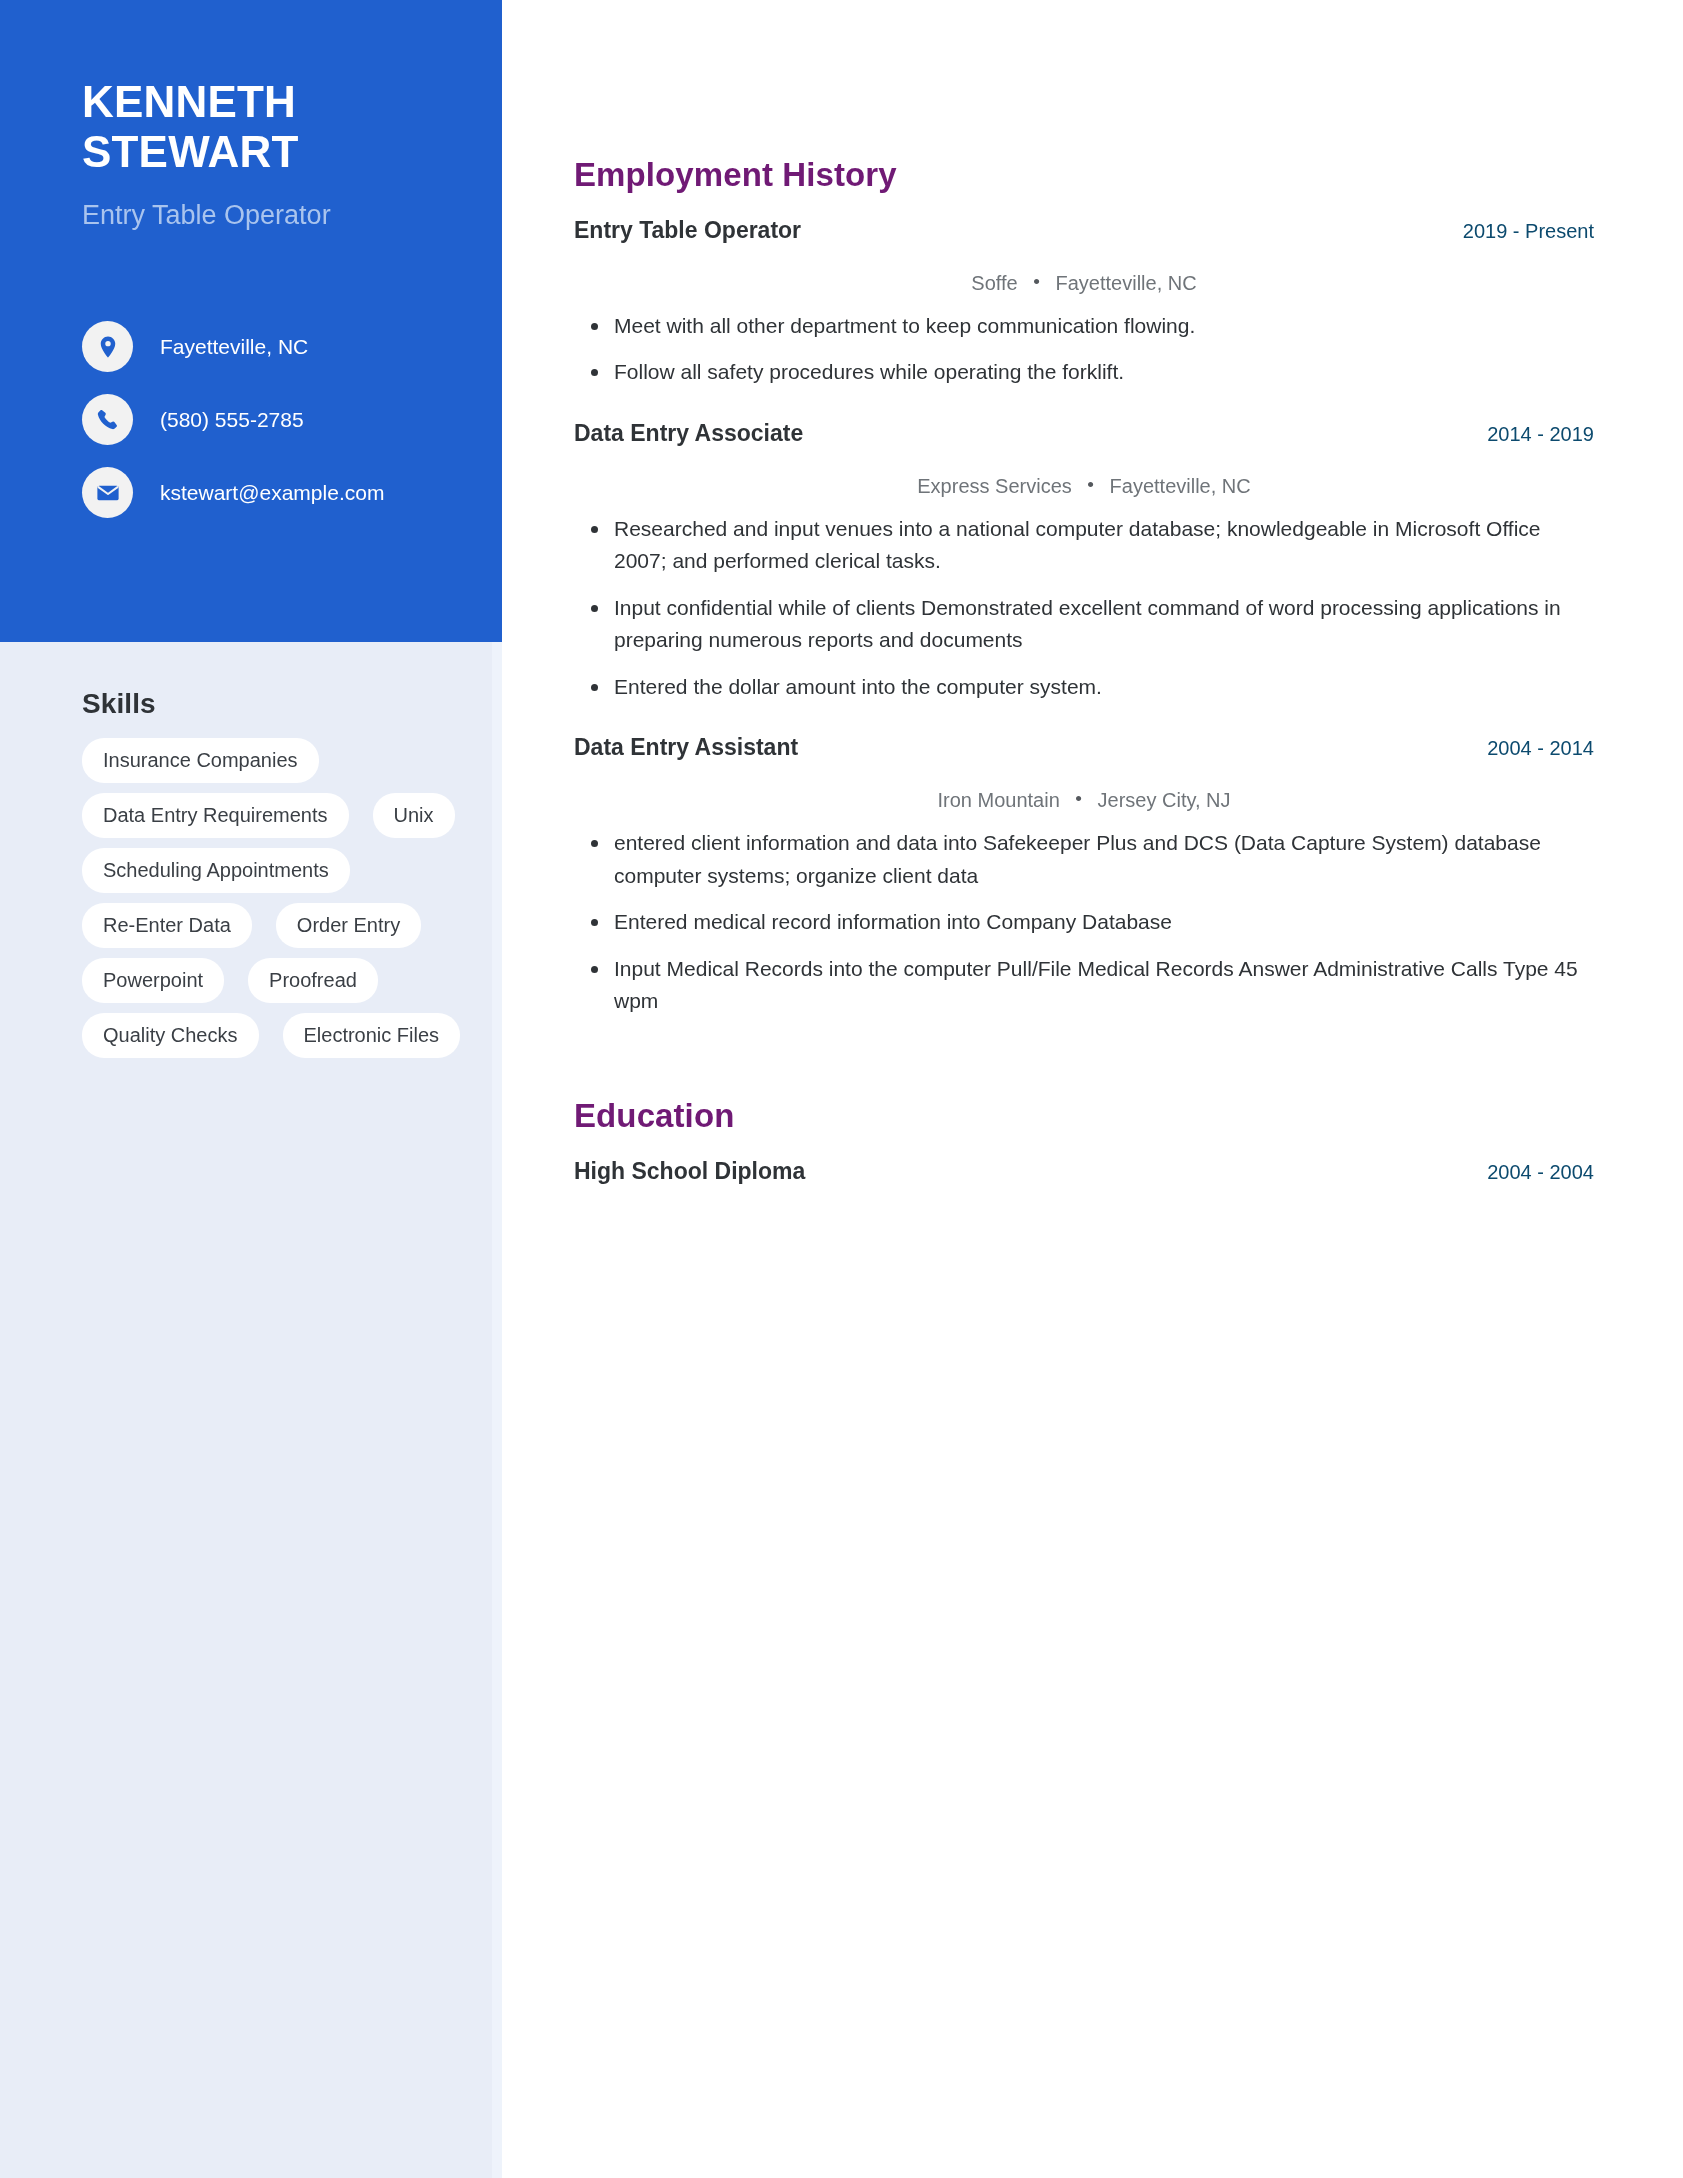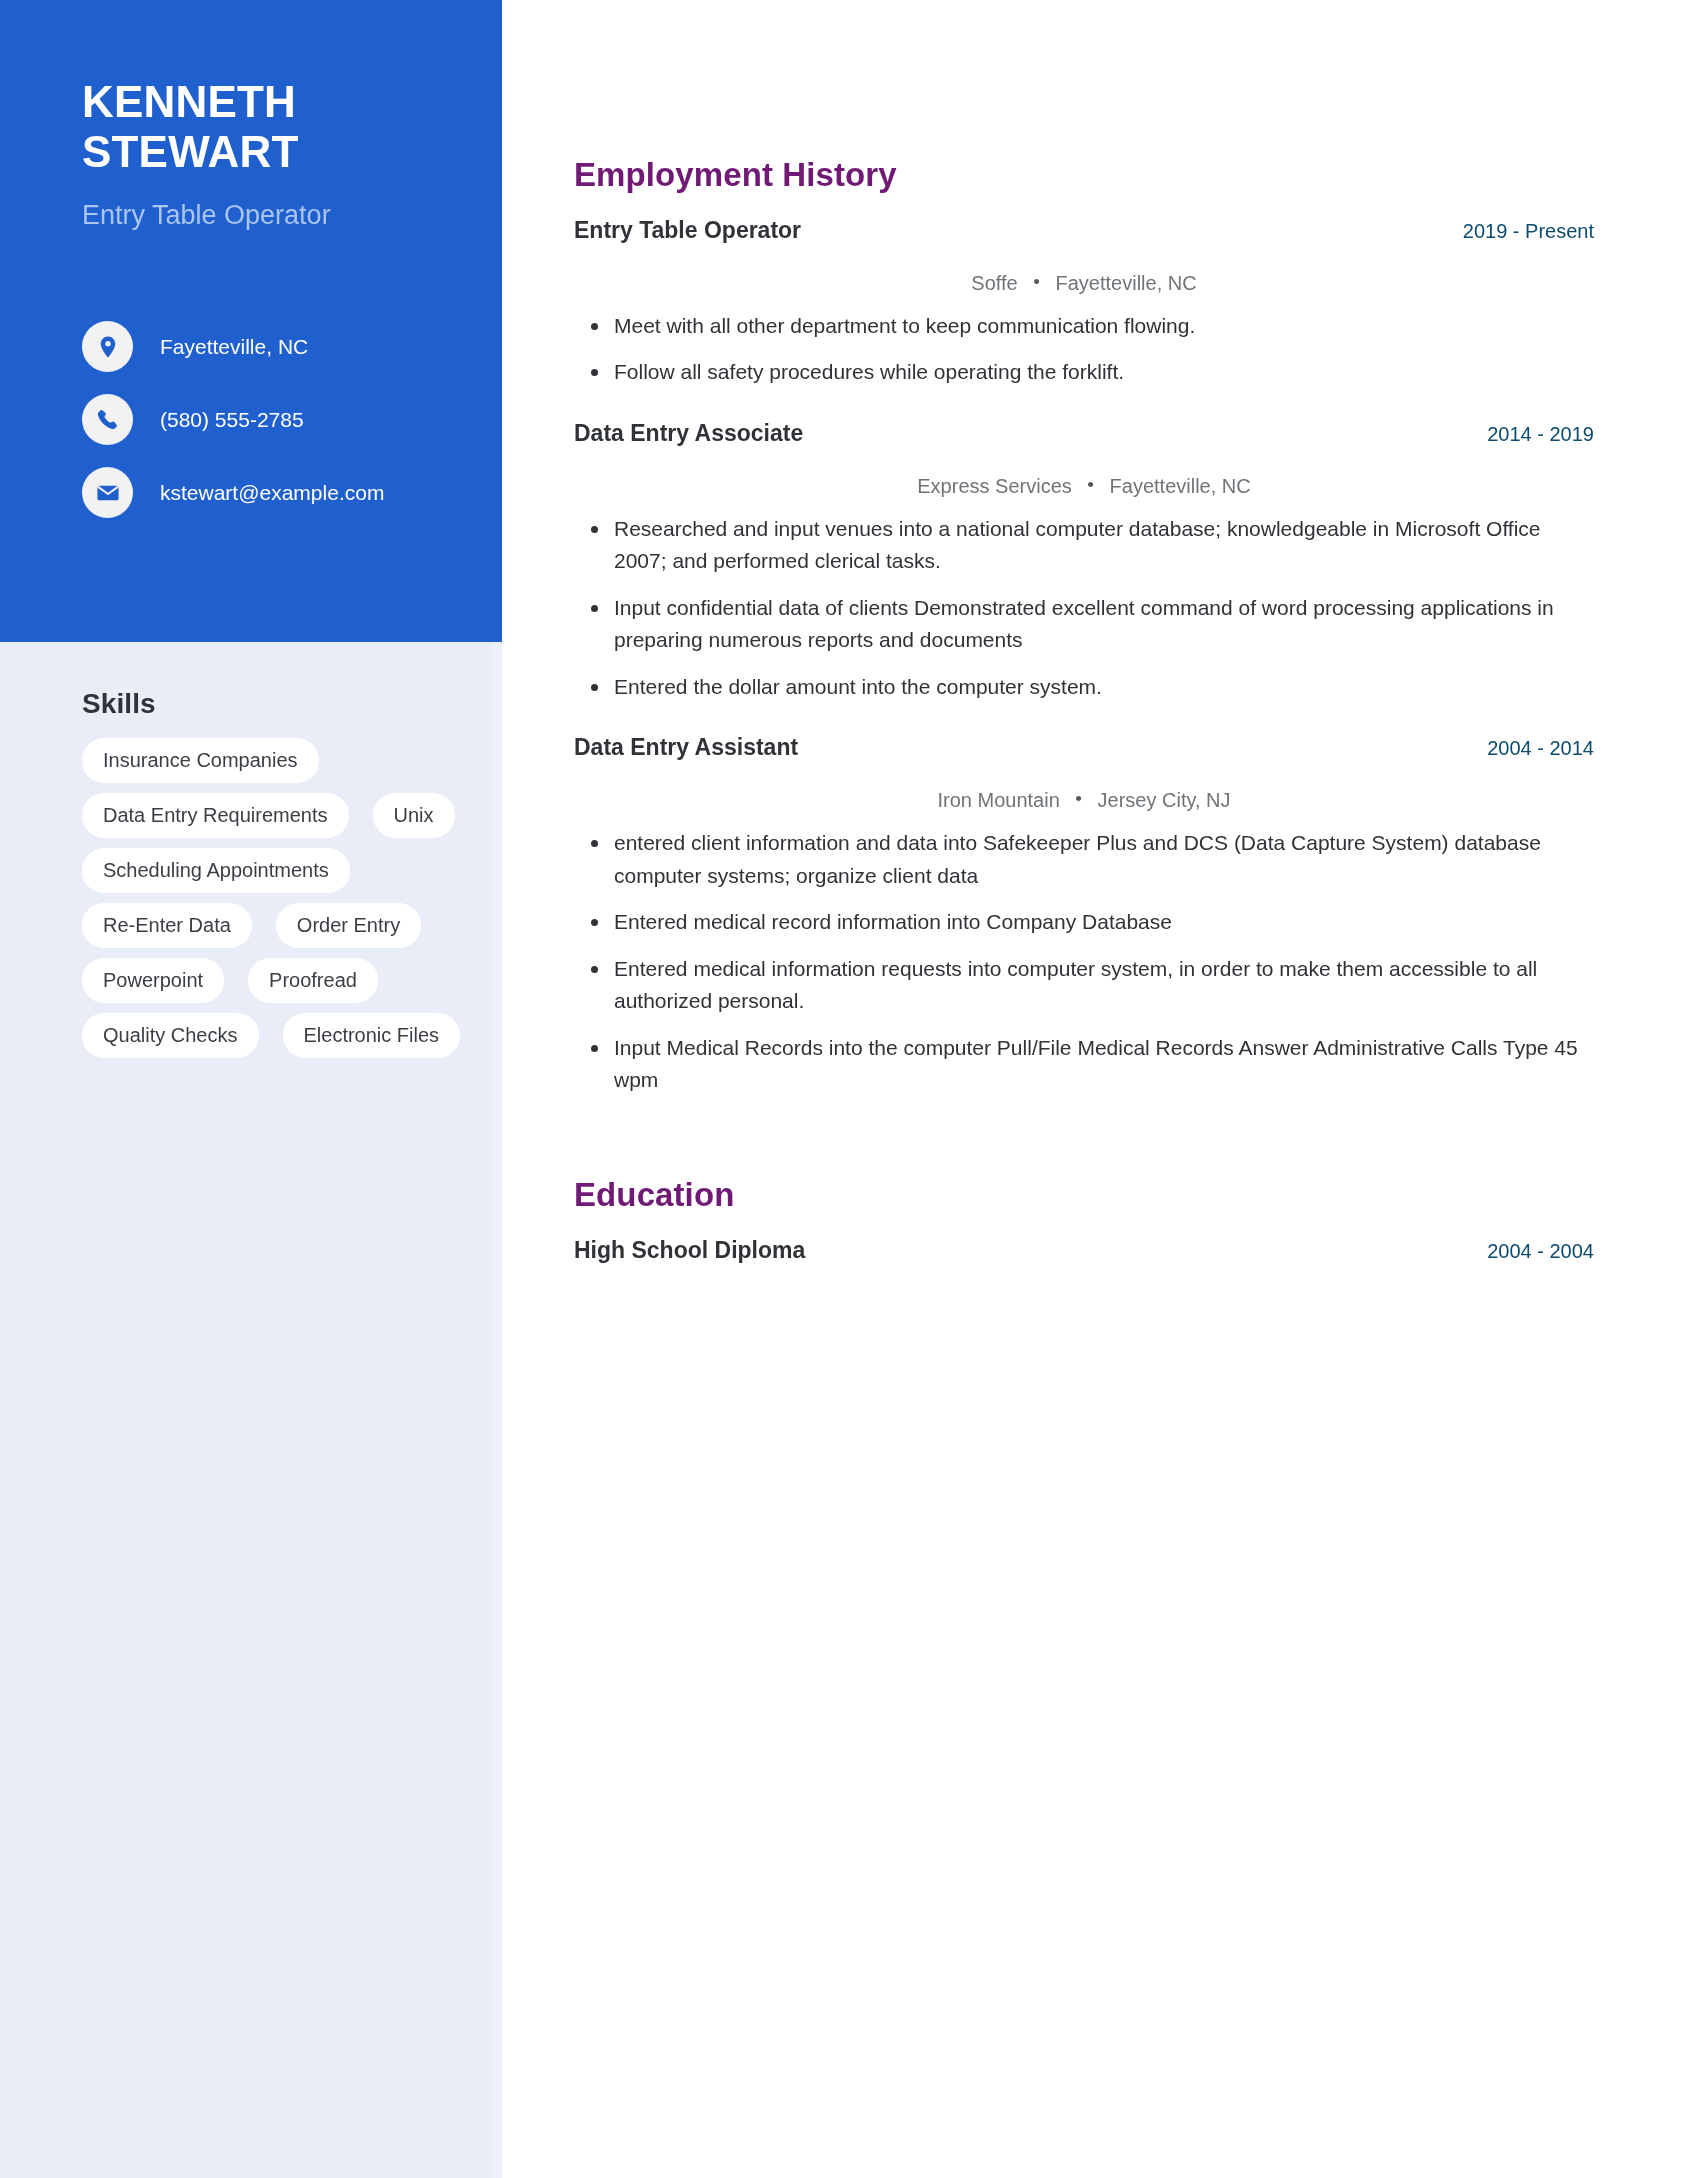--- a/index.html
+++ b/index.html
@@ -295,39 +295,38 @@
           <div class="entry-role">Data Entry Associate</div>
           <div class="entry-dates">2014 - 2019</div>
         </div>
         <div class="entry-meta">
           <span>Express Services</span>
           <span class="meta-sep">•</span>
           <span>Fayetteville, NC</span>
         </div>
         <ul class="bullets">
           <li>Researched and input venues into a national computer database; knowledgeable in Microsoft Office 2007; and performed clerical tasks.</li>
-          <li>Input confidential data of clients Demonstrated excellent command of word processing applications in preparing numerous reports and documents</li>
+          <li>Input confidential while of clients Demonstrated excellent command of word processing applications in preparing numerous reports and documents</li>
           <li>Entered the dollar amount into the computer system.</li>
         </ul>
       </div>
 
       <div class="entry">
         <div class="entry-top">
           <div class="entry-role">Data Entry Assistant</div>
           <div class="entry-dates">2004 - 2014</div>
         </div>
         <div class="entry-meta">
           <span>Iron Mountain</span>
           <span class="meta-sep">•</span>
           <span>Jersey City, NJ</span>
         </div>
         <ul class="bullets">
           <li>entered client information and data into Safekeeper Plus and DCS (Data Capture System) database computer systems; organize client data</li>
           <li>Entered medical record information into Company Database</li>
-          <li>Entered medical information requests into computer system, in order to make them accessible to all authorized personal.</li>
           <li>Input Medical Records into the computer Pull/File Medical Records Answer Administrative Calls Type 45 wpm</li>
         </ul>
       </div>
     </section>
 
     <section class="section section-education">
       <h2 class="section-heading">Education</h2>
       <div class="entry">
         <div class="entry-top">
           <div class="entry-role">High School Diploma</div>

